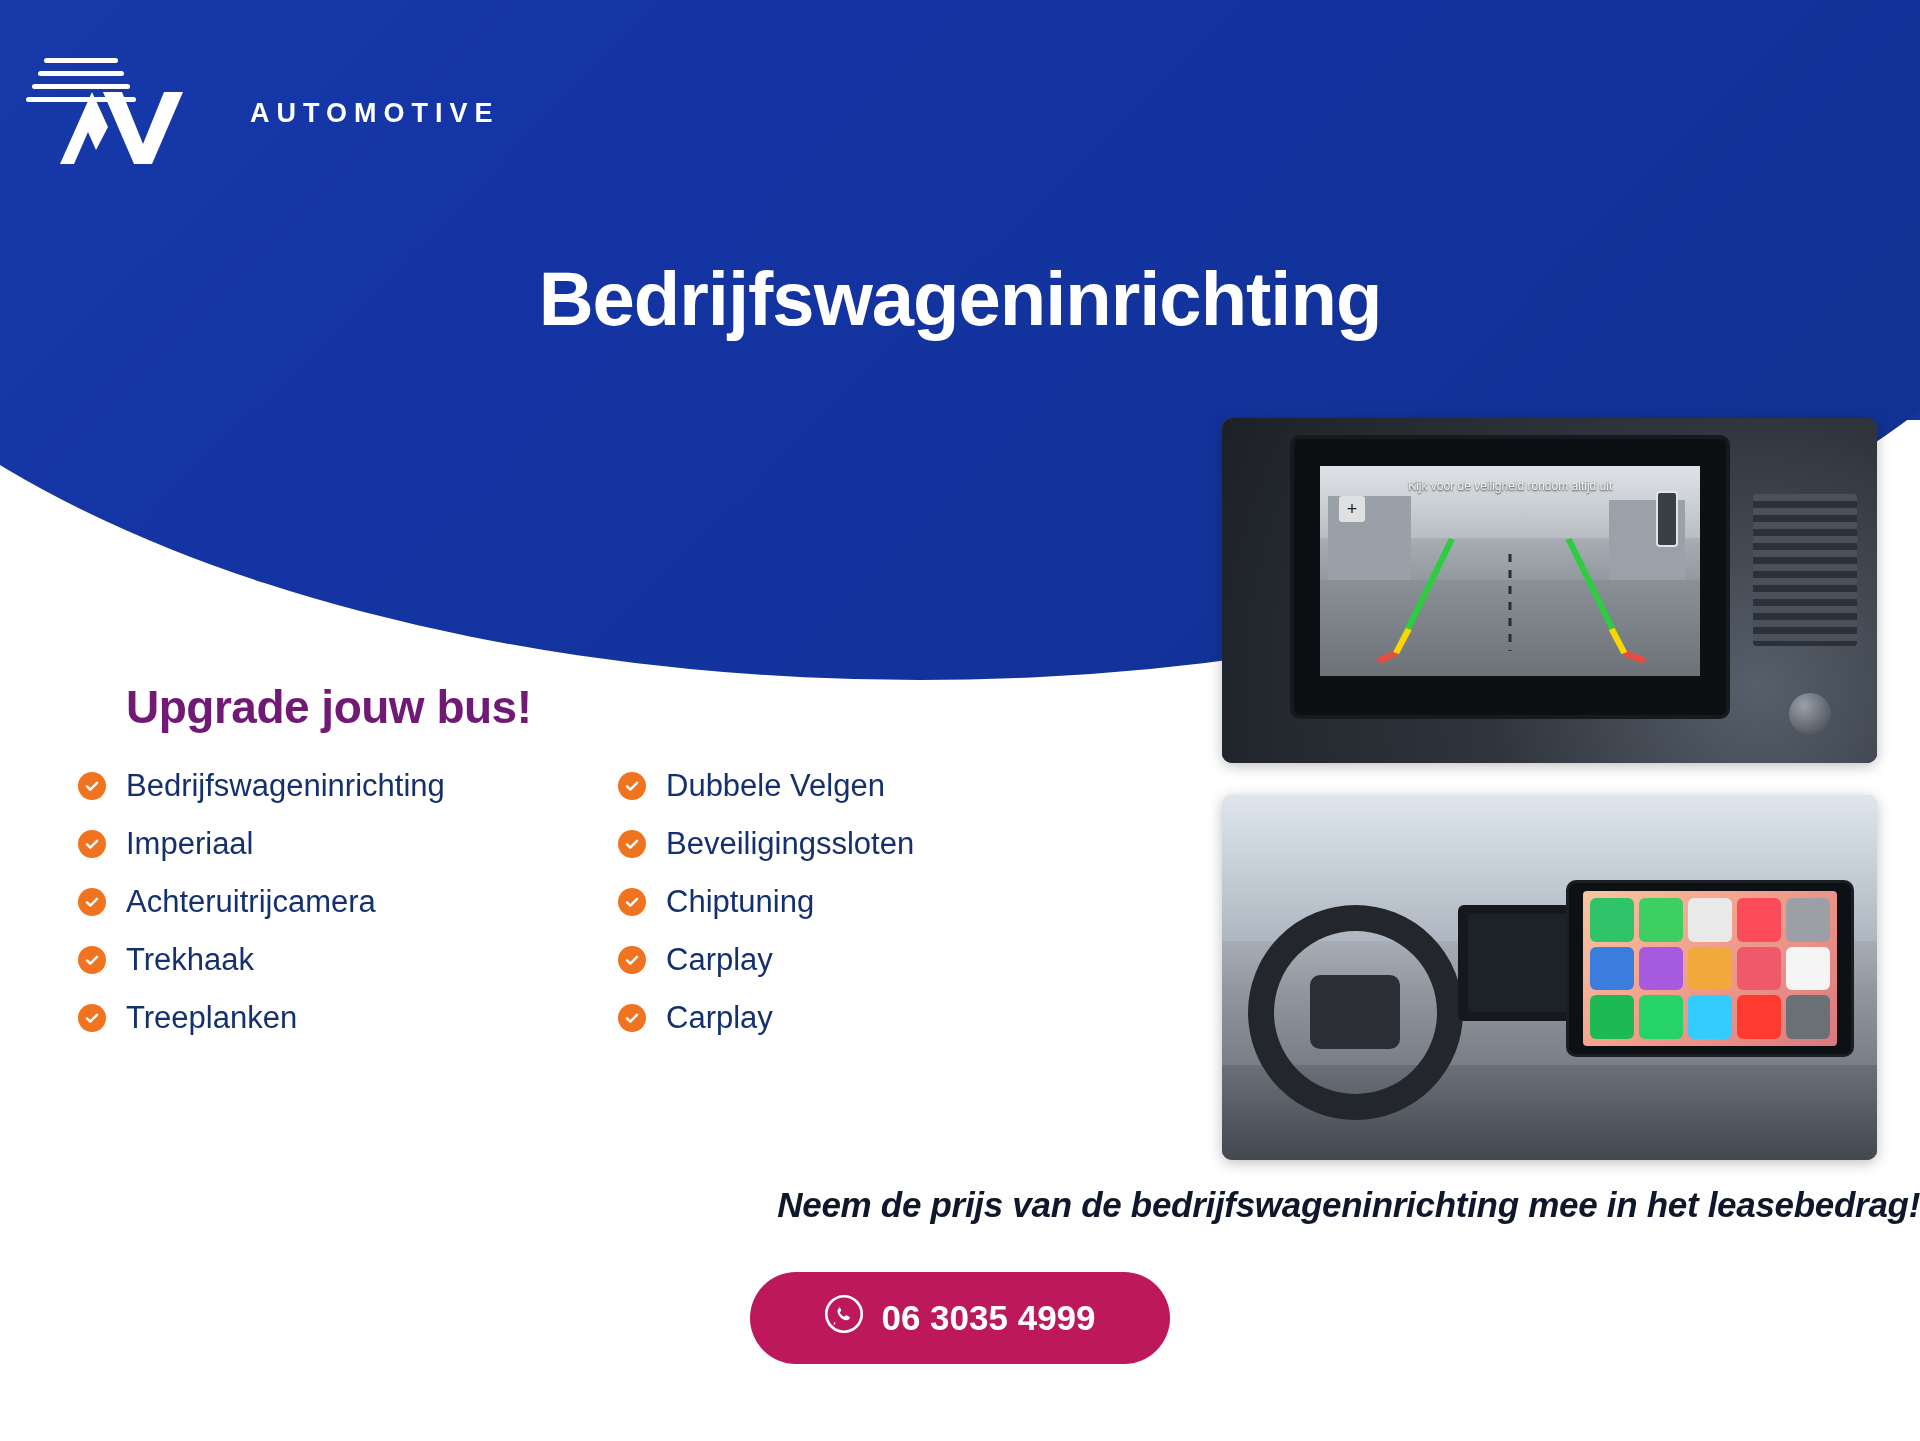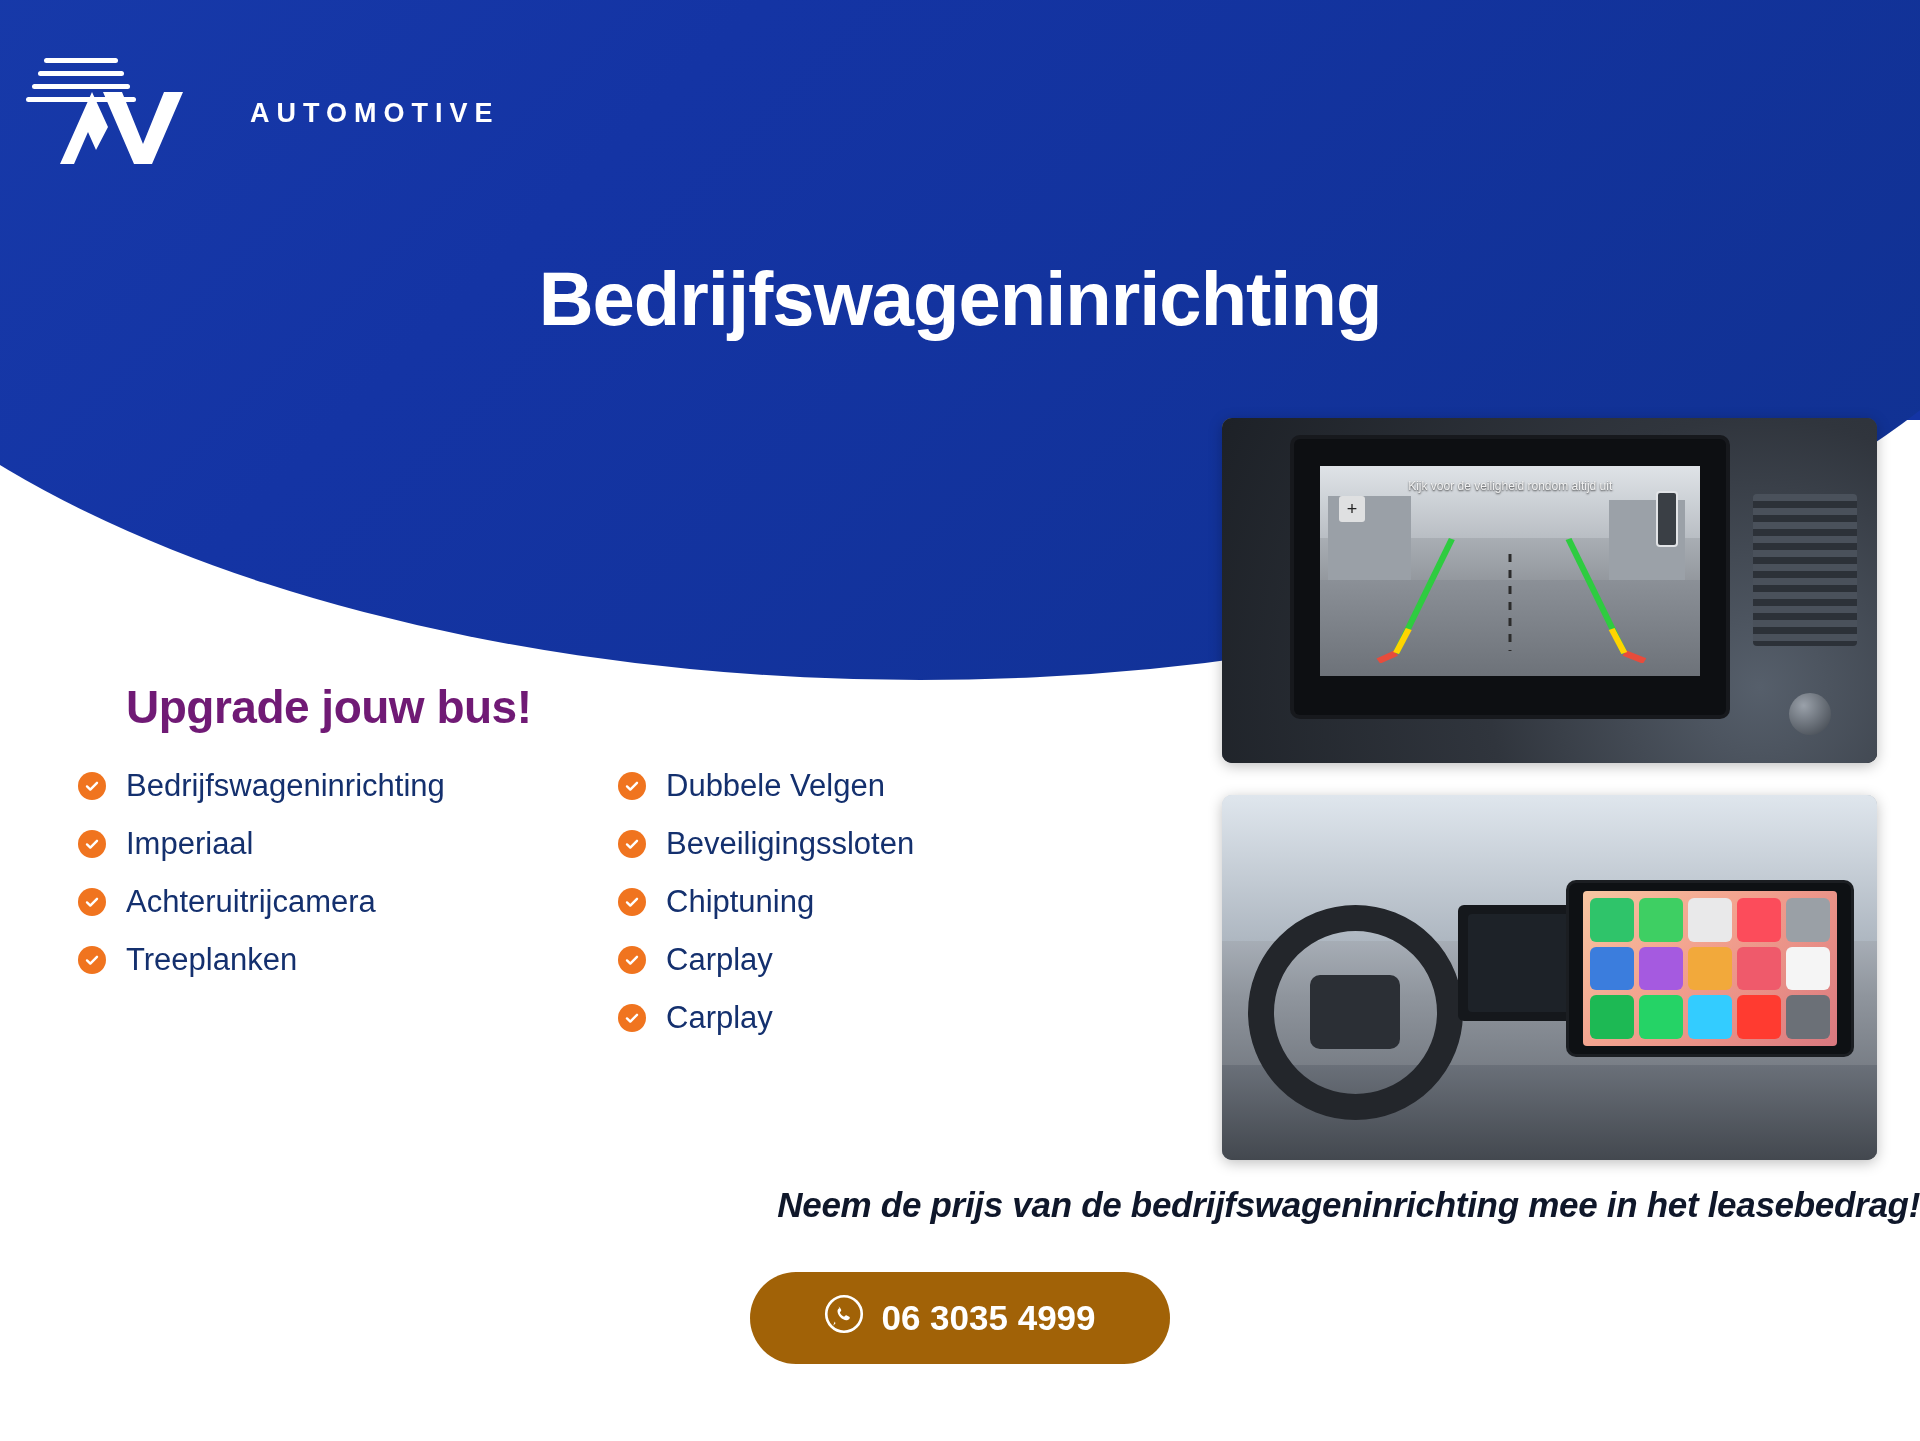--- a/index.html
+++ b/index.html
@@ -287,21 +287,21 @@
     left: 0; right: 0;
     top: 1272px;
     z-index: 6;
     display: flex;
     justify-content: center;
   }
   .cta-button {
     display: flex;
     align-items: center;
     gap: 17px;
-    background: #a16207;
+    background: #be185d;
     color: #ffffff;
     font-size: 35px;
     font-weight: bold;
     padding: 22px 74px;
     border: none;
     border-radius: 60px;
     cursor: pointer;
   }
   .wa-icon { display: block; }
 </style>
@@ -356,20 +356,28 @@
 
         <div class="feature-item">
           <span class="check-badge">
             <svg width="16" height="16" viewBox="0 0 16 16">
                 <path d="M3 8.4 L6.3 11.6 L13 4.8" stroke="#ffffff" stroke-width="2.4" fill="none" stroke-linecap="round" stroke-linejoin="round"></path>
               </svg>
           </span>
           <span class="feature-label">Achteruitrijcamera</span>
         </div>
 
+        <div class="feature-item">
+          <span class="check-badge">
+            <svg width="16" height="16" viewBox="0 0 16 16">
+                <path d="M3 8.4 L6.3 11.6 L13 4.8" stroke="#ffffff" stroke-width="2.4" fill="none" stroke-linecap="round" stroke-linejoin="round"></path>
+              </svg>
+          </span>
+          <span class="feature-label">Trekhaak</span>
+        </div>
 
         <div class="feature-item">
           <span class="check-badge">
             <svg width="16" height="16" viewBox="0 0 16 16">
                 <path d="M3 8.4 L6.3 11.6 L13 4.8" stroke="#ffffff" stroke-width="2.4" fill="none" stroke-linecap="round" stroke-linejoin="round"></path>
               </svg>
           </span>
           <span class="feature-label">Treeplanken</span>
         </div>
 

